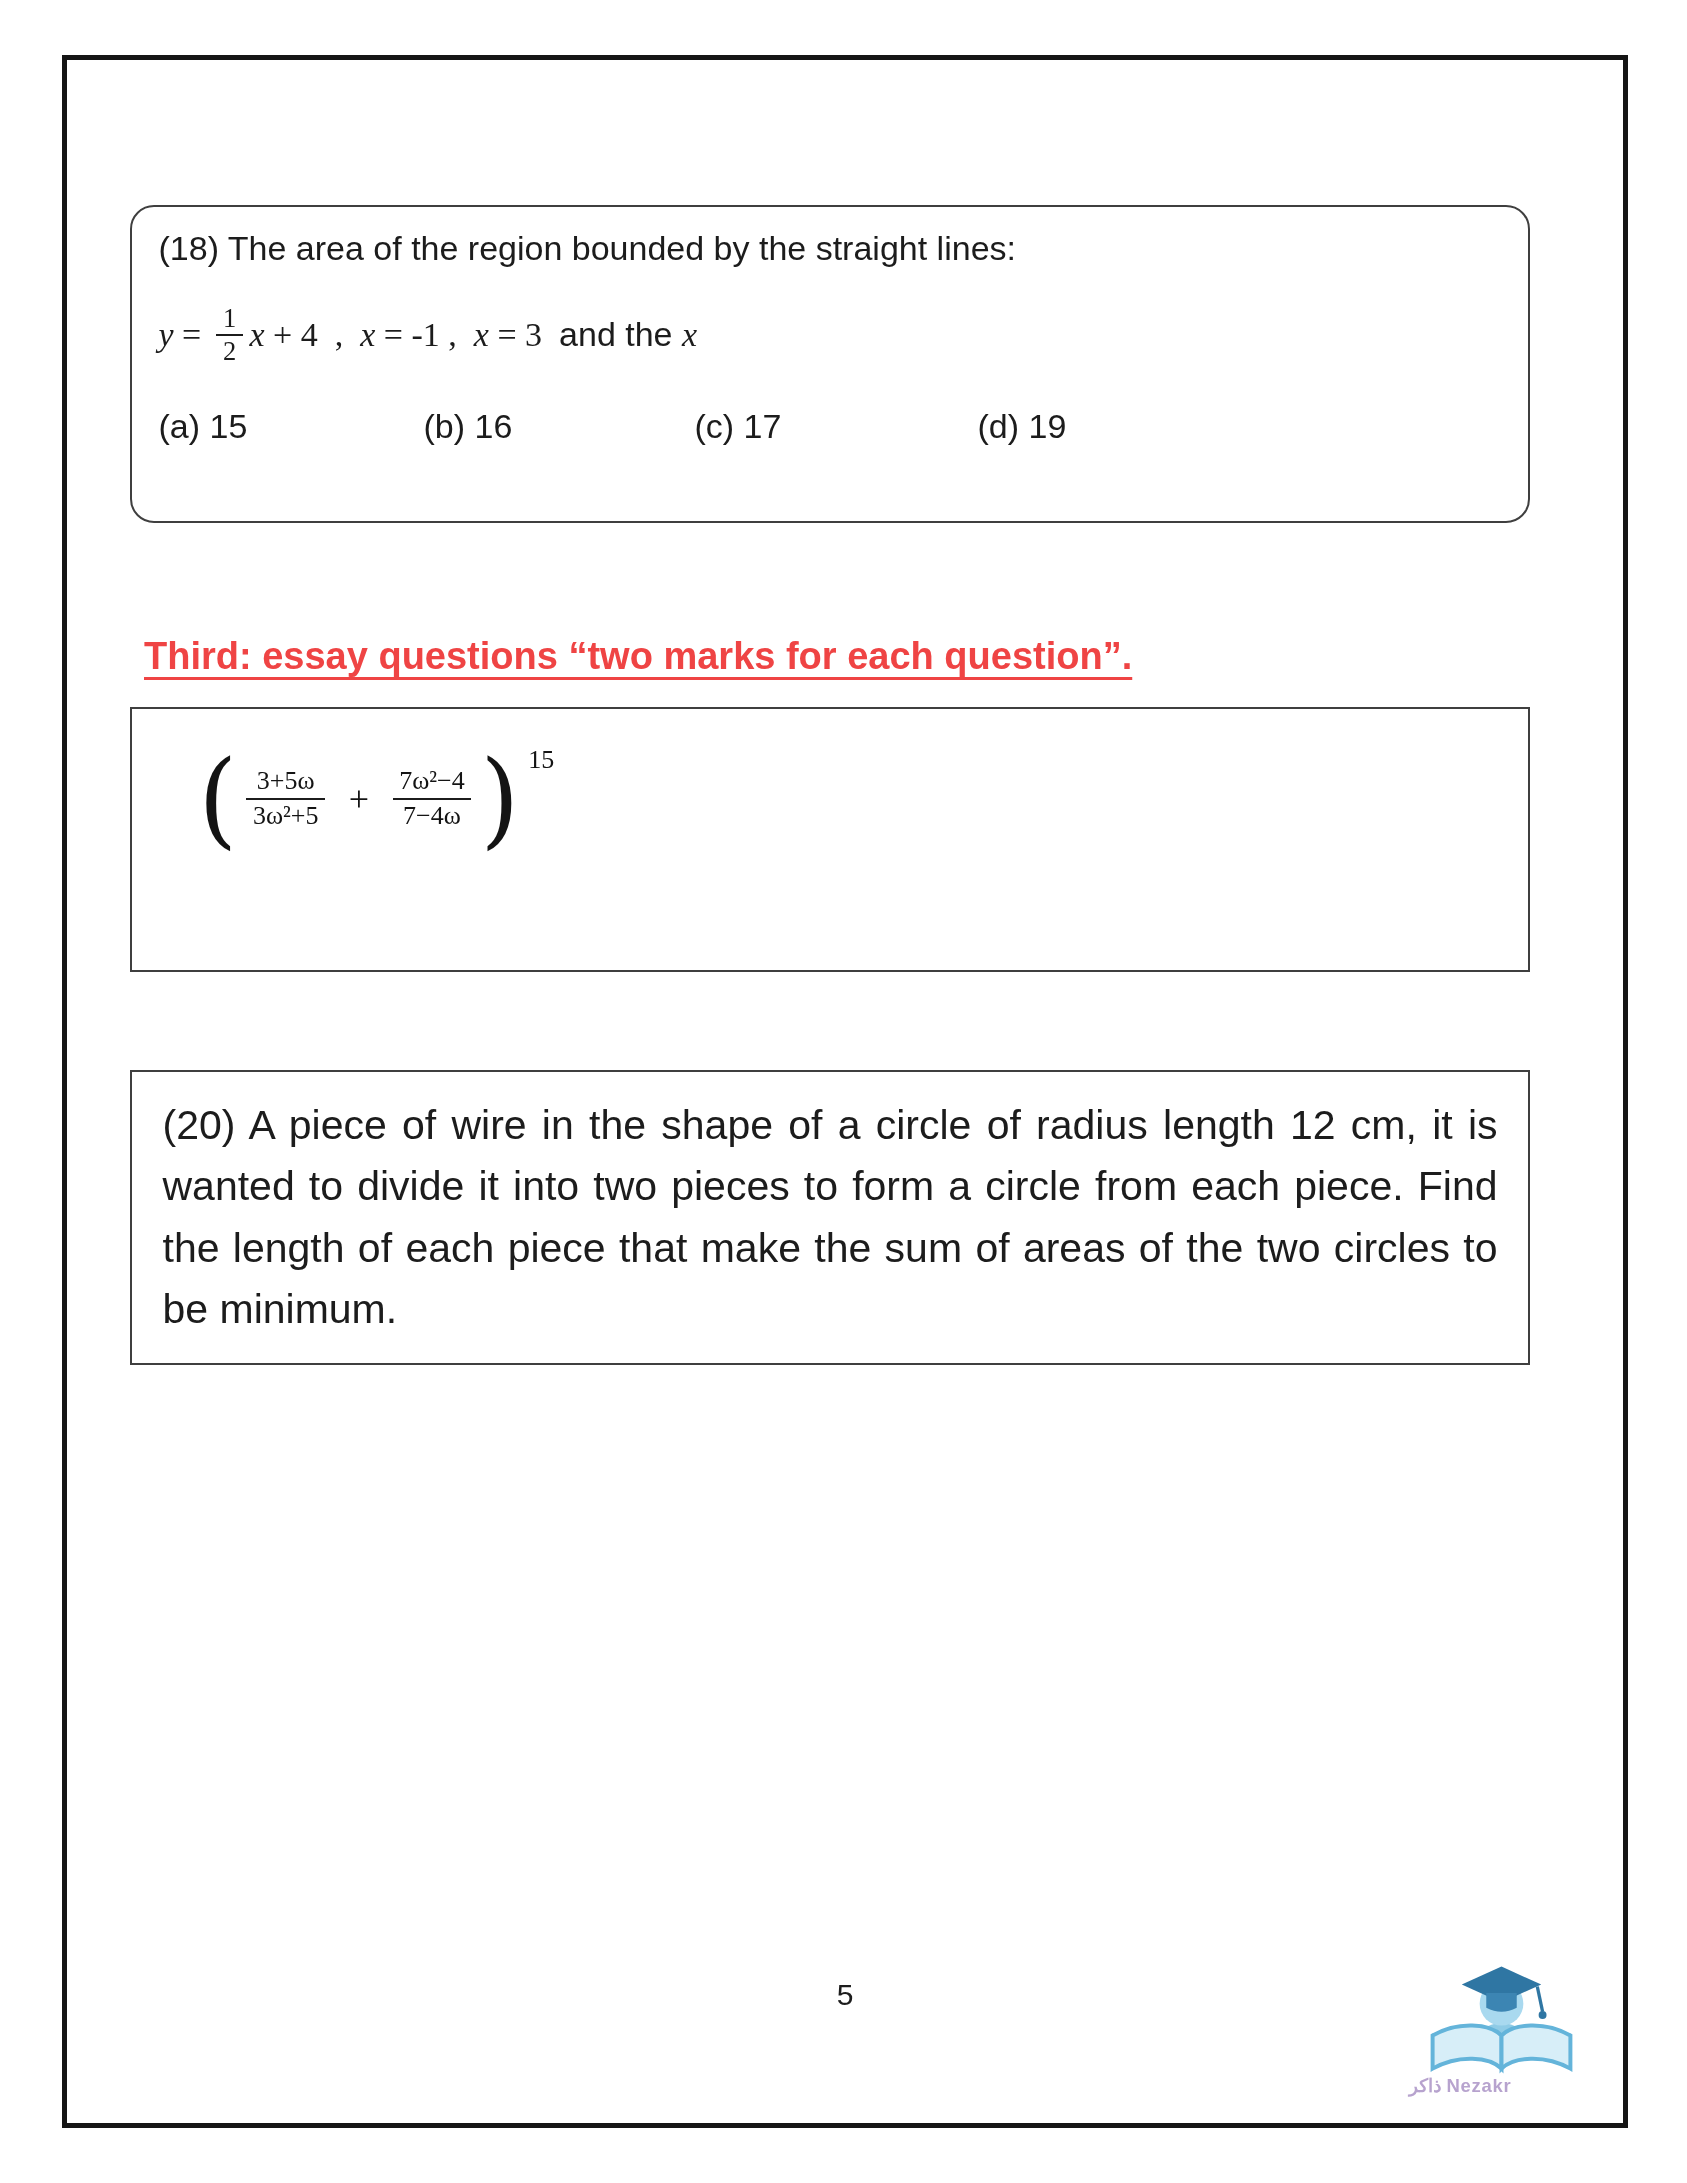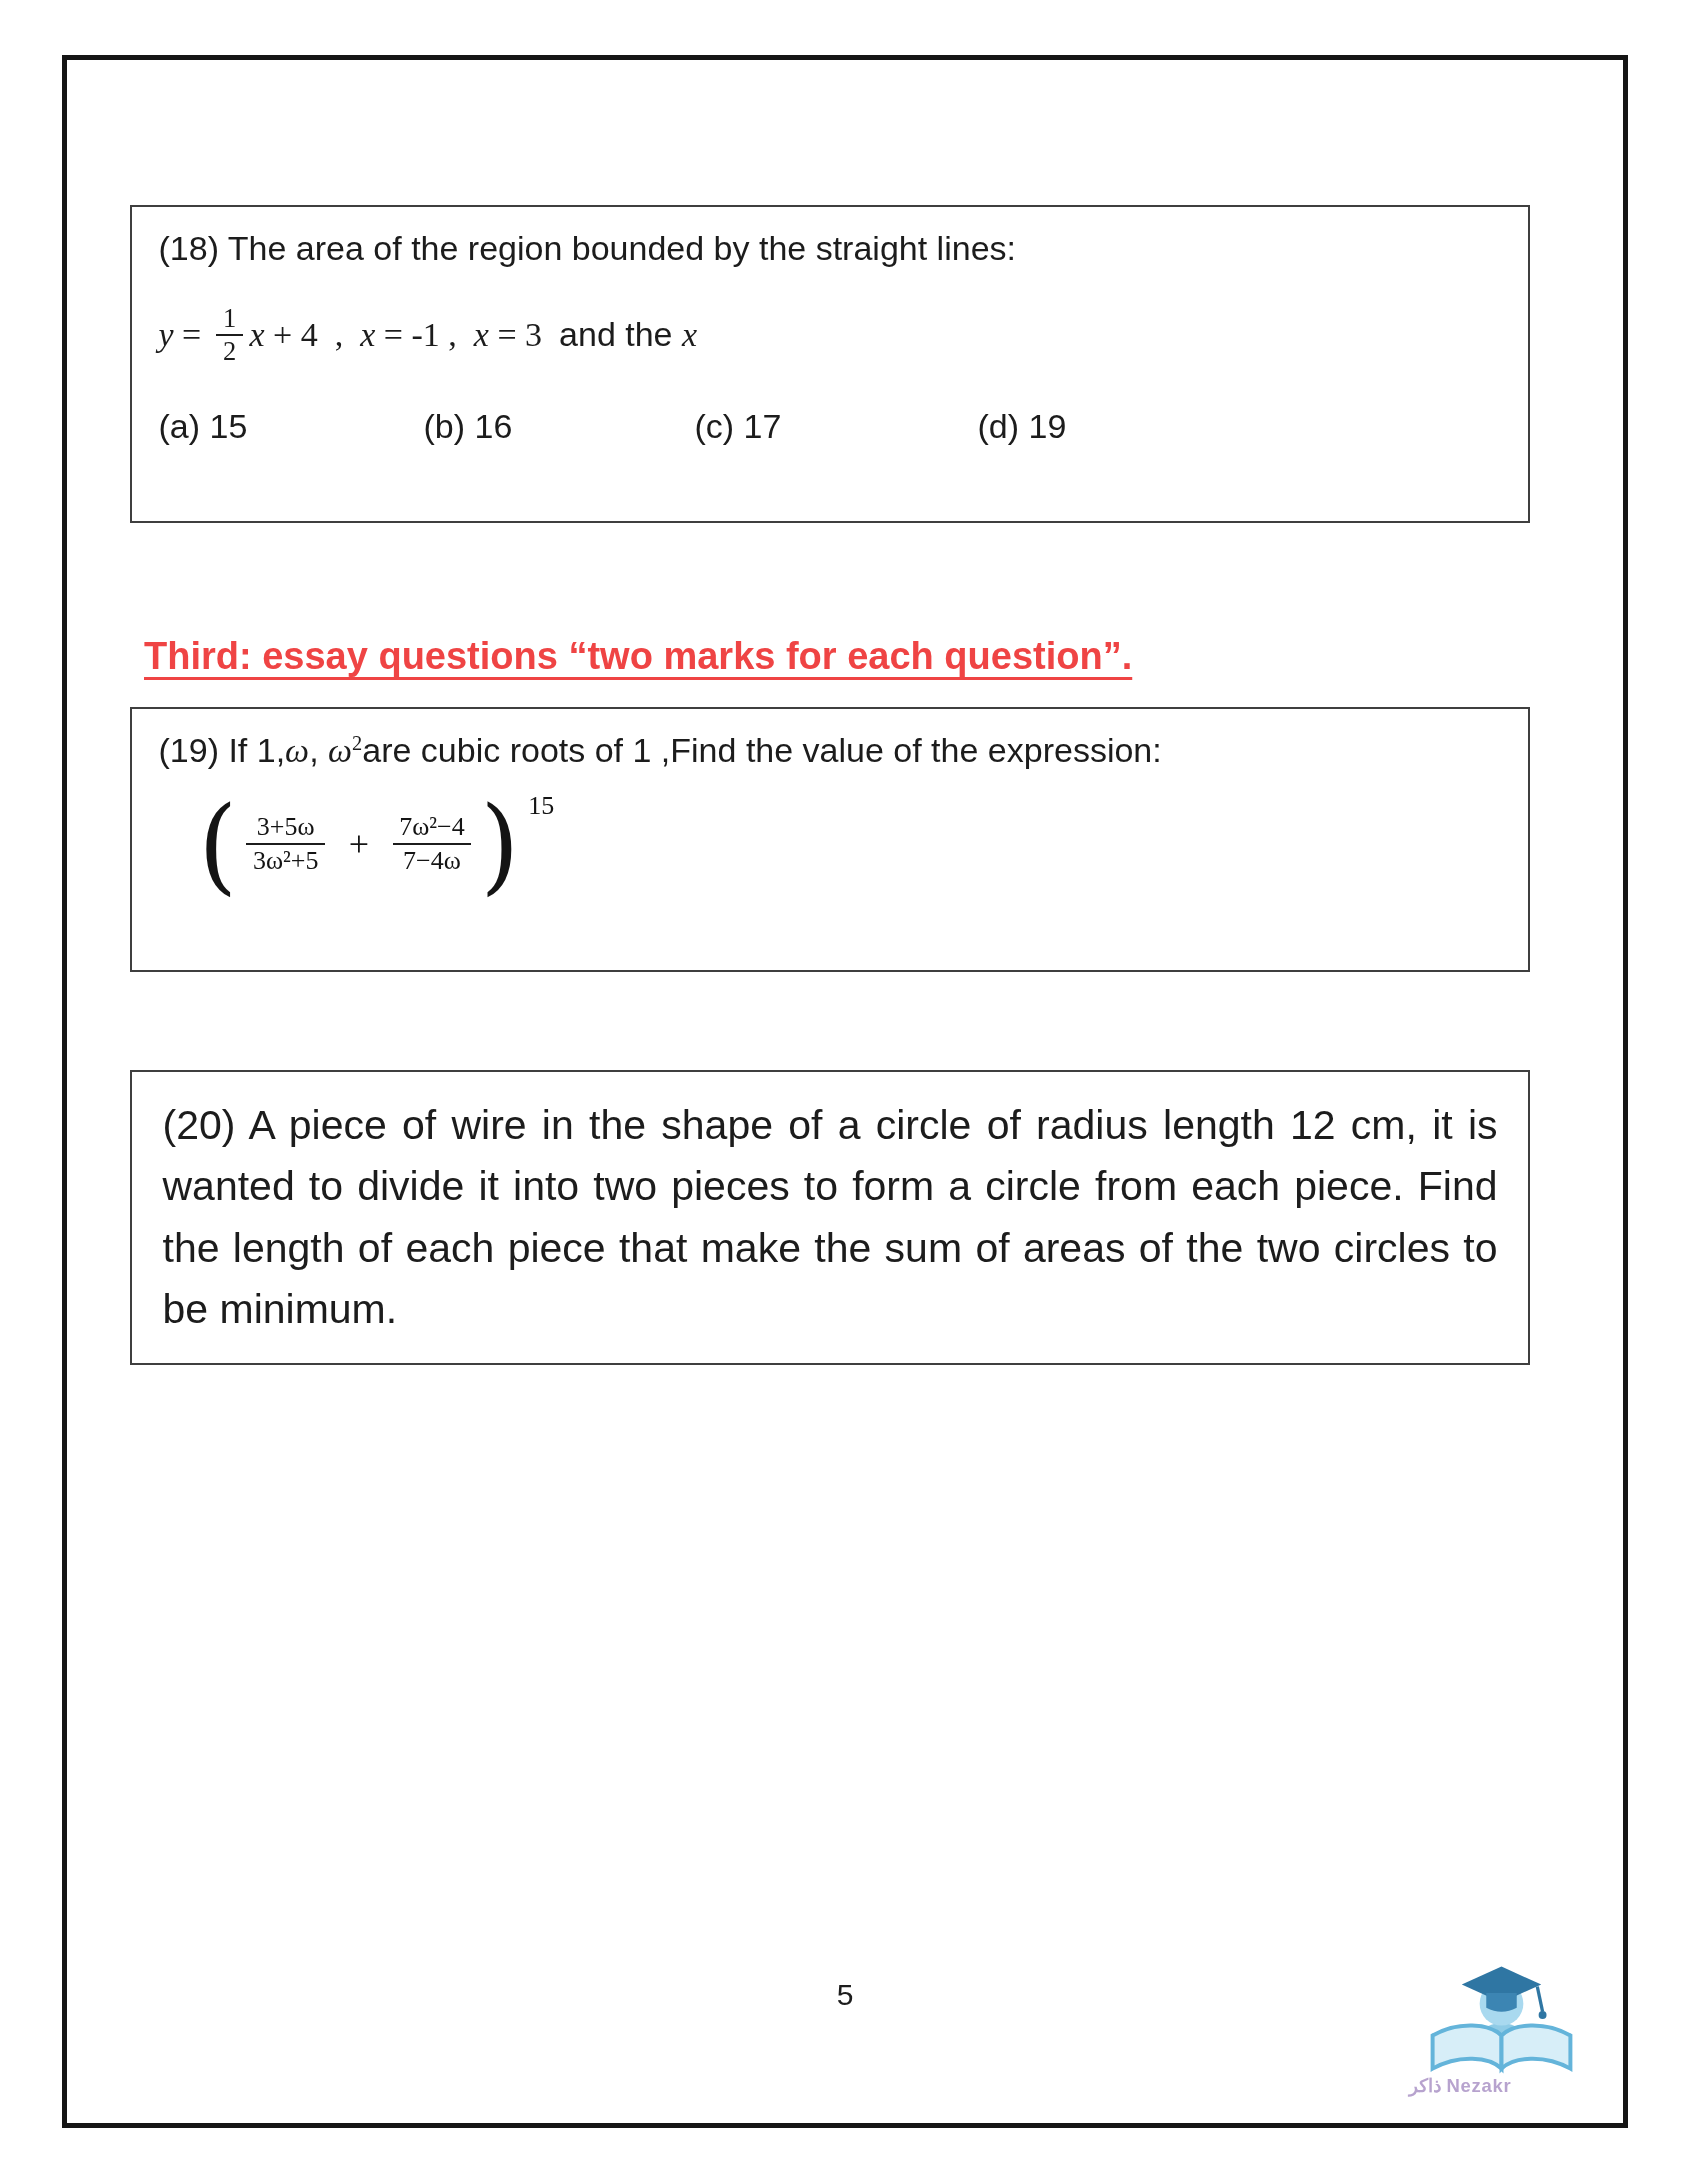--- a/index.html
+++ b/index.html
@@ -12,21 +12,21 @@
     border:5.3px solid #151515; box-sizing:border-box;
   }
   .serif { font-family:"Liberation Serif", serif; }
   .it { font-style:italic; }
 
   .qbox {
     position:absolute; left:130px; width:1400px; box-sizing:border-box;
     border:2px solid #3f3f3f; background:#ffffff; padding:18.5px 26.5px;
     font-size:34px;
   }
-  .q18 { top:205px; height:318px; }
+  .q18 { top:205px; height:318px;border-radius:24px; }
   .q19 { top:707px; height:265px; }
   .q20 { top:1070px; min-height:165px; }
 
   .prompt { margin:0; line-height:1.35; }
 
   .eqline {
     margin-top:32px; display:flex; align-items:center; font-size:34px;
   }
   .eqline > span { white-space:pre; }
 
@@ -109,21 +109,20 @@
       <span class="choice">(a) 15</span>
       <span class="choice">(b) 16</span>
       <span class="choice">(c) 17</span>
       <span class="choice">(d) 19</span>
     </div>
   </section>
 
   <h2 class="heading">Third: essay questions “two marks for each question”.</h2>
 
   <section class="qbox q19">
-    <p class="prompt"><span>(19) If 1,</span><span class="serif it">ω</span><span>, </span><span class="serif it">ω</span><sup class="serif">2</sup><span>are cubic roots of 1 ,Find the value of the expression:</span></p>
     <div class="expr">
       <span class="paren open">(</span>
       <span class="frac big">
         <span class="num">3+5ω</span>
         <span class="den">3ω²+5</span>
       </span>
       <span class="op">+</span>
       <span class="frac big">
         <span class="num">7ω²−4</span>
         <span class="den">7−4ω</span>

